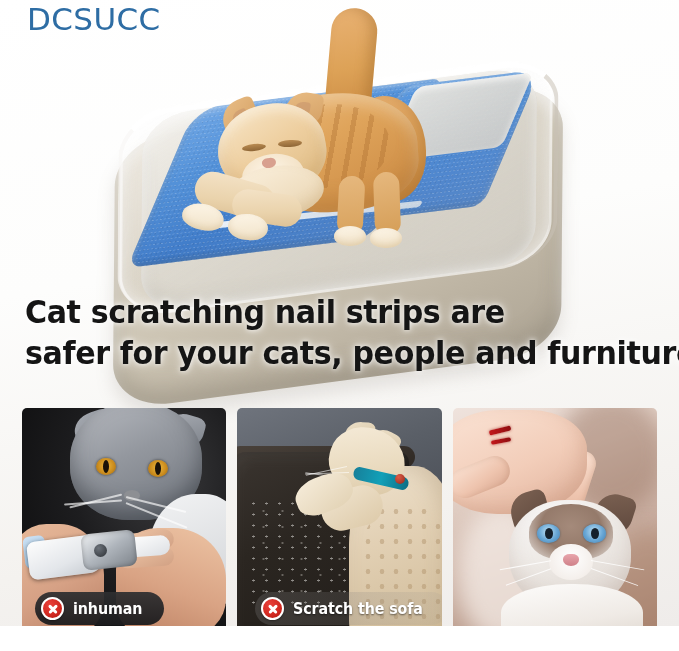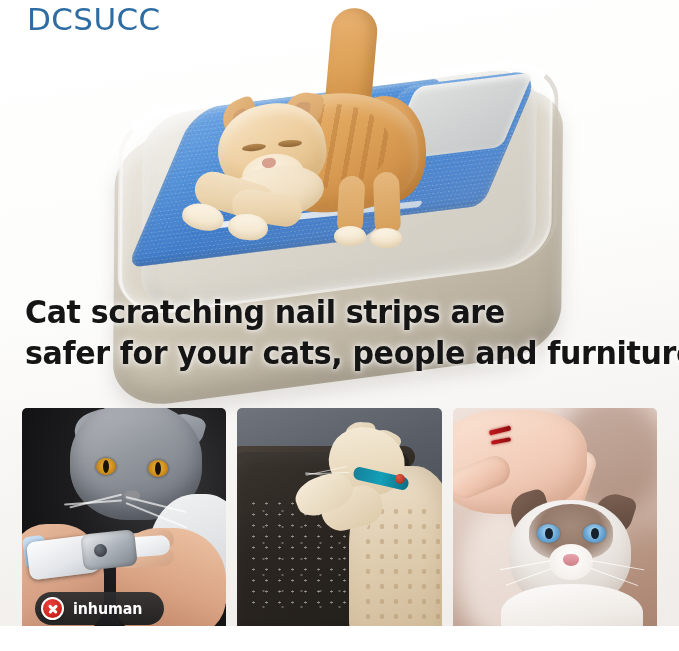--- a/index.html
+++ b/index.html
@@ -553,20 +553,24 @@
       <div class="p2-ear r"></div>
       <div class="p2-cat-head"></div>
       <div class="p2-whisker" style="left:68px;top:58px;width:42px;transform:rotate(-12deg)"></div>
       <div class="p2-whisker" style="left:68px;top:64px;width:44px;transform:rotate(-2deg)"></div>
       <div class="p2-whisker" style="left:68px;top:70px;width:42px;transform:rotate(8deg)"></div>
       <div class="p2-collar"></div>
       <div class="p2-collar-tag"></div>
       <div class="p2-foreleg"></div>
       <div class="p2-paw"></div>
 
+      <div class="badge badge-plain">
+        <span class="x-icon"></span>
+        <span class="btxt">Scratch the sofa</span>
+      </div>
     </div>
 
     <div class="panel">
       <div class="p3-bg"></div>
       <div class="p3-blurshape p3-b1"></div>
       <div class="p3-blurshape p3-b2"></div>
       <div class="p3-blurshape p3-b3"></div>
       <div class="p3-fing p3-f1"></div>
       <div class="p3-fing p3-f2"></div>
       <div class="p3-fing p3-f3"></div>

